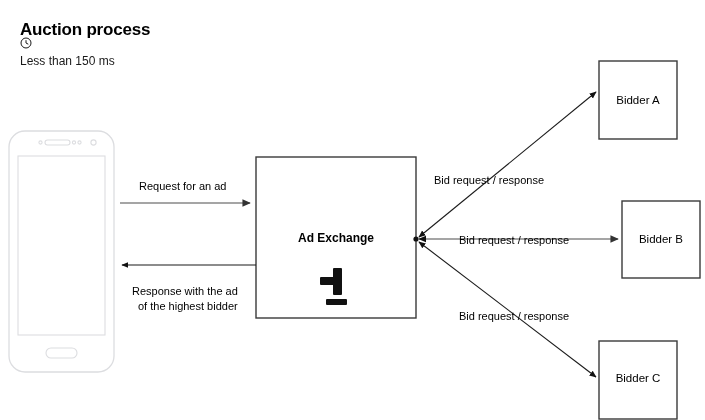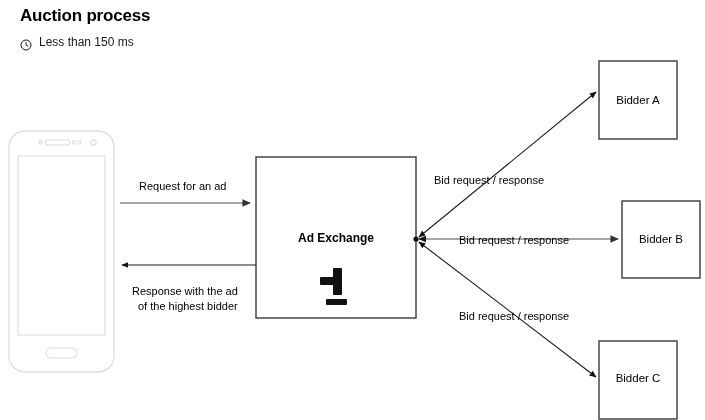--- a/index.html
+++ b/index.html
@@ -19,33 +19,34 @@
   #canvas {
     position: absolute;
     left: 0;
     top: 0;
     width: 705px;
     height: 420px;
   }
   .page-title {
     position: absolute;
     left: 20px;
-    top: 6px;
+    top: 20px;
     font-size: 17px;
     font-weight: bold;
     letter-spacing: -0.2px;
     color: #000000;
   }
   .subtitle-row {
     position: absolute;
     left: 20px;
     top: 35px;
     display: flex;
-    align-items: flex-end;
+    align-items: flex-start;
     gap: 7px;
+    flex-direction: column;
   }
   .subtitle-text {
     font-size: 12px;
     color: #1a1a1a;
   }
   .clock-icon {
     display: block;
     width: 12px;
     height: 12px;
   }

